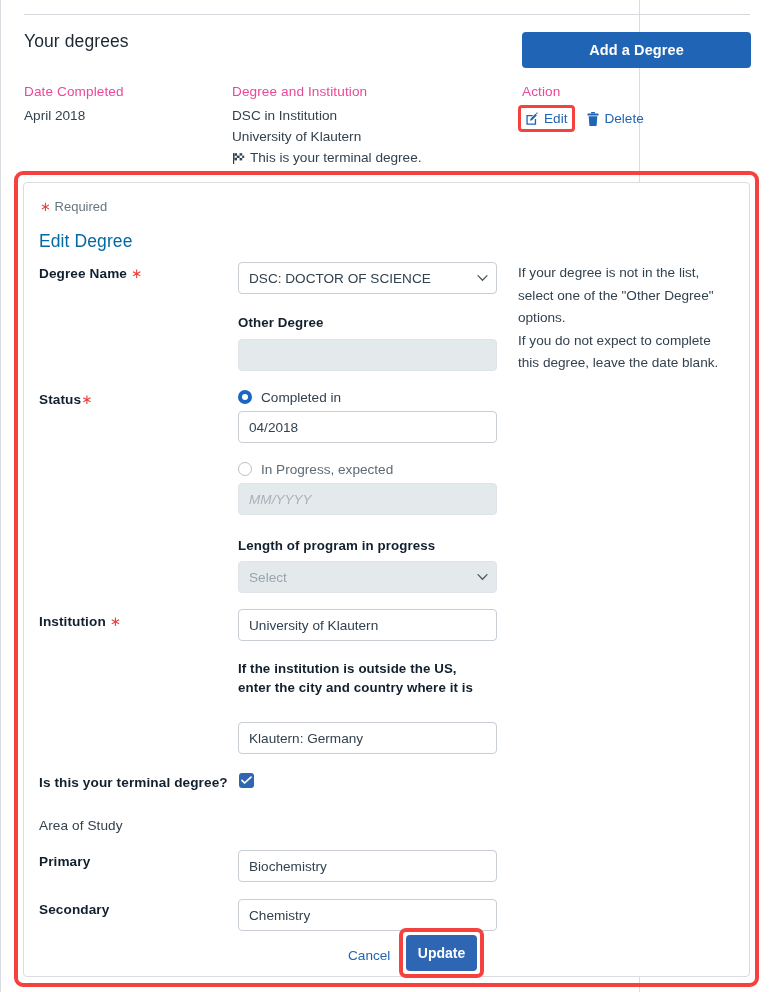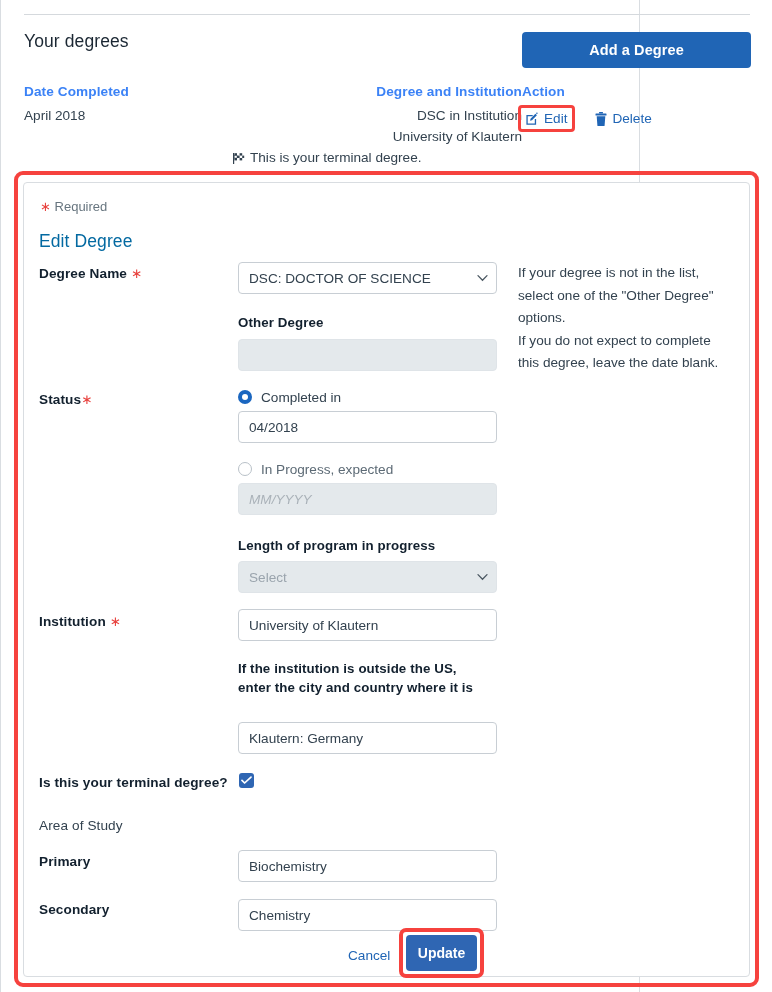--- a/index.html
+++ b/index.html
@@ -60,26 +60,26 @@
     letter-spacing: 0.1px;
   }
   
   .deg-table {
     position: absolute;
     left: 23px;
     top: 84px;
     width: 726px;
   }
   .col-date   { position: absolute; left: 0px;   top: 0; width: 200px; }
-  .col-degree { position: absolute; left: 208px; top: 0; width: 290px; text-align: right; }
+  .col-degree { position: absolute; left: 208px; top: 0; width: 290px; }
   .col-action { position: absolute; left: 498px; top: 0; width: 220px; }
   .col-head {
     font-size: 13.6px;
-    font-weight: bold;
-    color: #3b82f6;
+    font-weight: normal;
+    color: #ec4899;
     margin-bottom: 6px;
     letter-spacing: 0.1px;
   }
   .col-line {
     font-size: 13.6px;
     color: #33424f;
     line-height: 21px;
     white-space: nowrap;
   }
   .terminal-line {
@@ -93,21 +93,21 @@
   .flag-icon {
     display: inline-block;
     width: 13px;
     height: 13px;
     position: relative;
     top: 1px;
   }
   .action-row {
     display: flex;
     align-items: center;
-    gap: 20px;
+    gap: 12px;
   }
   .edit-link, .delete-link {
     display: inline-flex;
     align-items: center;
     gap: 5px;
     color: #2065b5;
     font-size: 13.6px;
     text-decoration: none;
     cursor: pointer;
   }

